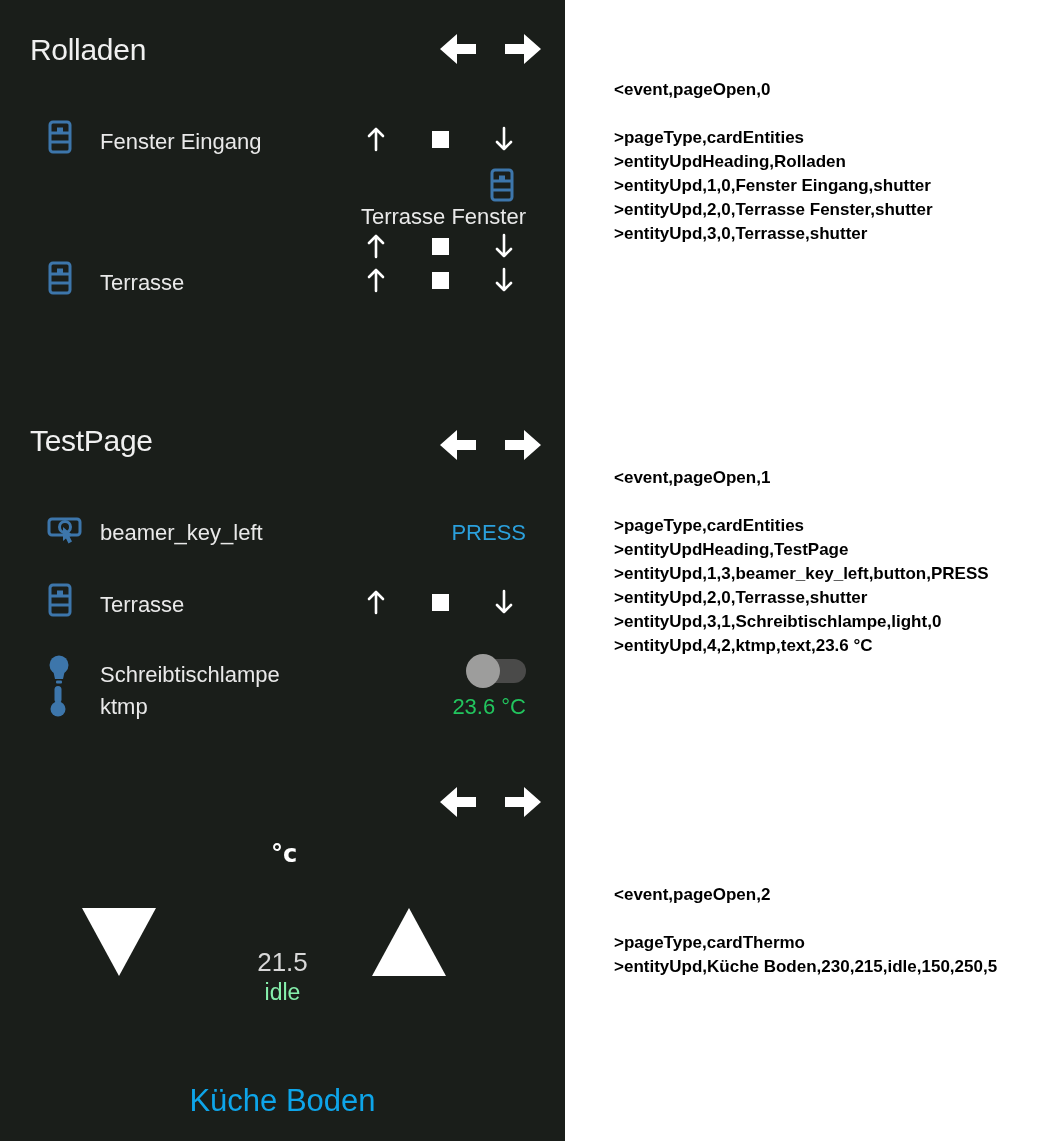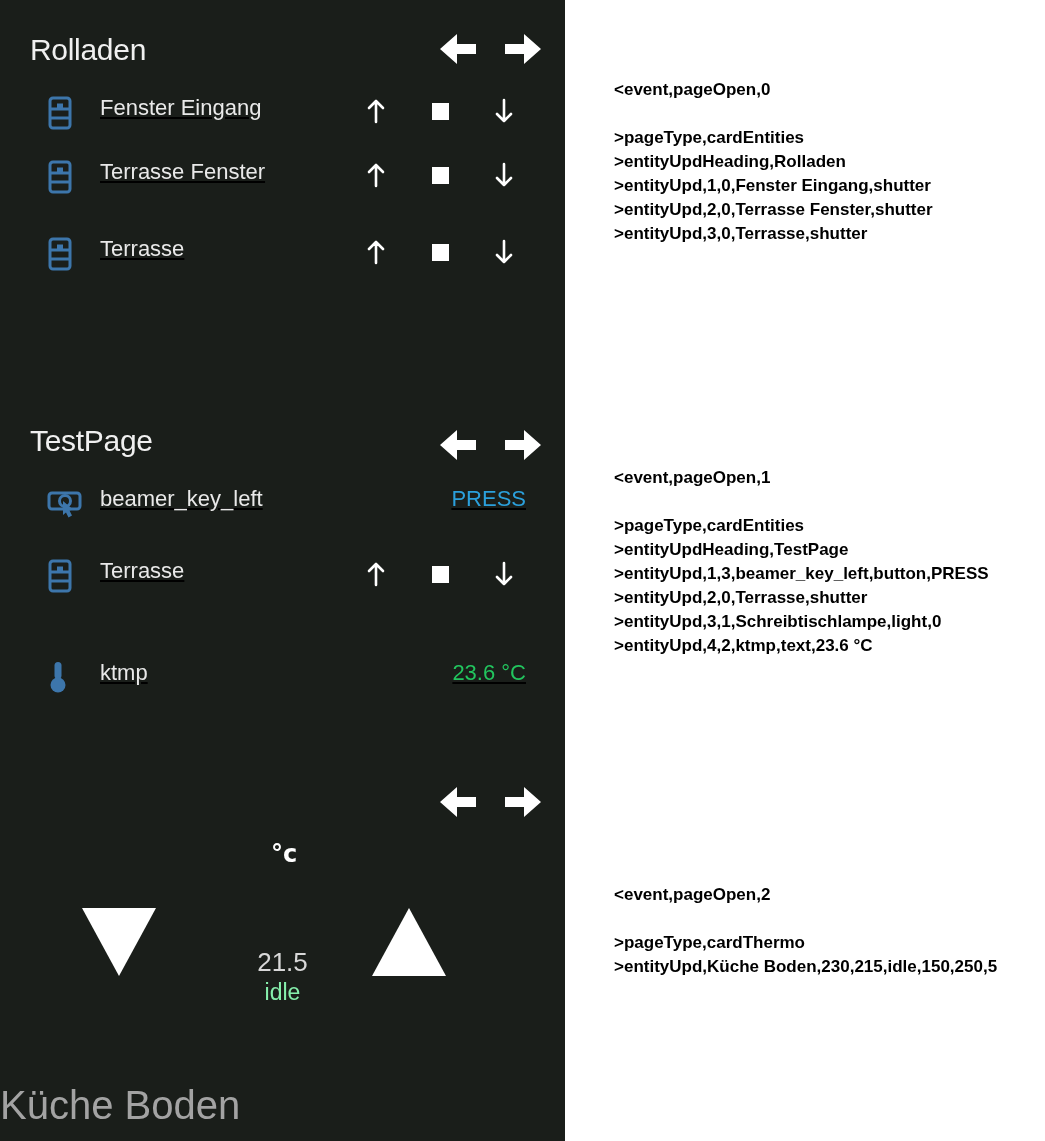--- a/index.html
+++ b/index.html
@@ -6,41 +6,41 @@
   body{
     width:1045px;height:1141px;position:relative;background:#ffffff;
     font-family:"Liberation Sans", sans-serif;overflow:hidden;
   }
   
   .panel{position:absolute;left:0;top:0;width:565px;height:1141px;background:#1a1e1a;}
   .card-title{position:absolute;left:30px;color:#f0f0f0;font-size:30px;letter-spacing:-0.3px;}
   .nav{position:absolute;right:22px;display:flex;gap:25px;}
   .nav svg{display:block;}
   
-  .row{position:absolute;left:46px;width:480px;height:60px;display:flex;align-items:flex-start;text-decoration:underline;}
+  .row{position:absolute;left:46px;width:480px;height:60px;display:flex;align-items:flex-end;}
   .e-icon{width:38px;flex:0 0 38px;display:flex;align-items:center;}
   .e-label{margin-left:16px;font-size:22px;color:#e9e9e9;white-space:nowrap;}
   .controls{margin-left:auto;display:flex;align-items:center;}
   .ctrl{width:44px;margin-left:20px;display:flex;justify-content:center;align-items:center;}
   .ctrl:first-child{margin-left:0;}
   .stop-square{width:17px;height:17px;background:#ffffff;}
   .press-label{margin-left:auto;font-size:22px;color:#2ba0dc;}
   .text-value{margin-left:auto;font-size:22px;color:#22c55e;white-space:nowrap;}
   
   .toggle{margin-left:auto;position:relative;width:58px;height:34px;}
   .toggle-track{position:absolute;right:0;top:5px;width:58px;height:24px;border-radius:12px;background:#4a4a49;}
   .toggle-knob{position:absolute;left:-2px;top:0;width:34px;height:34px;border-radius:50%;background:#9d9d9c;}
   
   .temp-wrap{position:absolute;left:0;top:834px;width:565px;display:flex;justify-content:center;align-items:flex-start;}
   .temp-big{font-family:"DejaVu Sans","Liberation Sans",sans-serif;font-weight:700;font-size:80px;line-height:1;color:#ffffff;}
   .temp-unit{font-family:"DejaVu Sans","Liberation Sans",sans-serif;font-weight:700;font-size:24px;color:#ffffff;margin-top:6px;margin-left:3px;}
   .tri{position:absolute;}
   .target-temp{position:absolute;left:0;top:947px;width:565px;text-align:center;font-size:26px;color:#d8d8d8;}
   .state-text{position:absolute;left:0;top:979px;width:565px;text-align:center;font-size:23px;color:#86efac;}
-  .thermo-title{position:absolute;left:0;top:1083px;width:565px;text-align:left;font-size:40px;color:#a3a3a3;}
+  .thermo-title{position:absolute;left:0;top:1083px;width:565px;text-align:center;font-size:31px;color:#0ea5e9;}
   
   .ann{position:absolute;left:614px;color:#000000;font-weight:700;font-size:17px;line-height:24px;white-space:pre;}
   .ann-line{min-height:24px;}
 </style>
 </head>
 <body>
 
 <div class="panel">
 
   <div class="card-title" style="top:33px;">Rolladen</div>
@@ -79,21 +79,21 @@
           <span class="stop-square"></span>
         </span>
       <span class="ctrl">
           <svg width="26" height="32" viewBox="0 0 26 32">
             <path d="M13 5 V26 M13 26 L6 19 M13 26 L20 19" stroke="#ffffff" stroke-width="2.6" fill="none" stroke-linecap="round" stroke-linejoin="round"></path>
           </svg>
         </span>
     </span>
   </div>
 
-  <div class="row" style="top:159px;">
+  <div class="row" style="top:166px;flex-direction:column;">
     <span class="e-icon">
       <svg width="28" height="36" viewBox="0 0 28 36">
           <g stroke="#3d76ab" stroke-width="3" fill="none">
             <rect x="4" y="3" width="20" height="30" rx="3"></rect>
             <line x1="4" y1="14" x2="24" y2="14"></line>
             <line x1="4" y1="23" x2="24" y2="23"></line>
           </g>
           <rect x="11" y="8.5" width="6" height="5.5" fill="#3d76ab"></rect>
         </svg>
     </span>
@@ -192,20 +192,34 @@
           <span class="stop-square"></span>
         </span>
       <span class="ctrl">
           <svg width="26" height="32" viewBox="0 0 26 32">
             <path d="M13 5 V26 M13 26 L6 19 M13 26 L20 19" stroke="#ffffff" stroke-width="2.6" fill="none" stroke-linecap="round" stroke-linejoin="round"></path>
           </svg>
         </span>
     </span>
   </div>
 
+  <div class="row" style="top:628px;">
+    <span class="e-icon">
+      <svg width="26" height="34" viewBox="0 0 26 34">
+          <circle cx="13" cy="11" r="9.5" fill="#3d76ab"></circle>
+          <path d="M7 16 L19 16 L17 25 L9 25 Z" fill="#3d76ab"></path>
+          <rect x="10" y="26.5" width="6" height="3" rx="1" fill="#3d76ab"></rect>
+        </svg>
+    </span>
+    <span class="e-label">Schreibtischlampe</span>
+    <span class="toggle">
+      <span class="toggle-track"></span>
+      <span class="toggle-knob"></span>
+    </span>
+  </div>
 
   <div class="row" style="top:660px;">
     <span class="e-icon">
       <svg width="24" height="36" viewBox="0 0 24 36">
           <rect x="8.5" y="2" width="7" height="17" rx="3.5" fill="#3d76ab"></rect>
           <circle cx="12" cy="25" r="7.5" fill="#3d76ab"></circle>
         </svg>
     </span>
     <span class="e-label">ktmp</span>
     <span class="text-value">23.6 °C</span>

